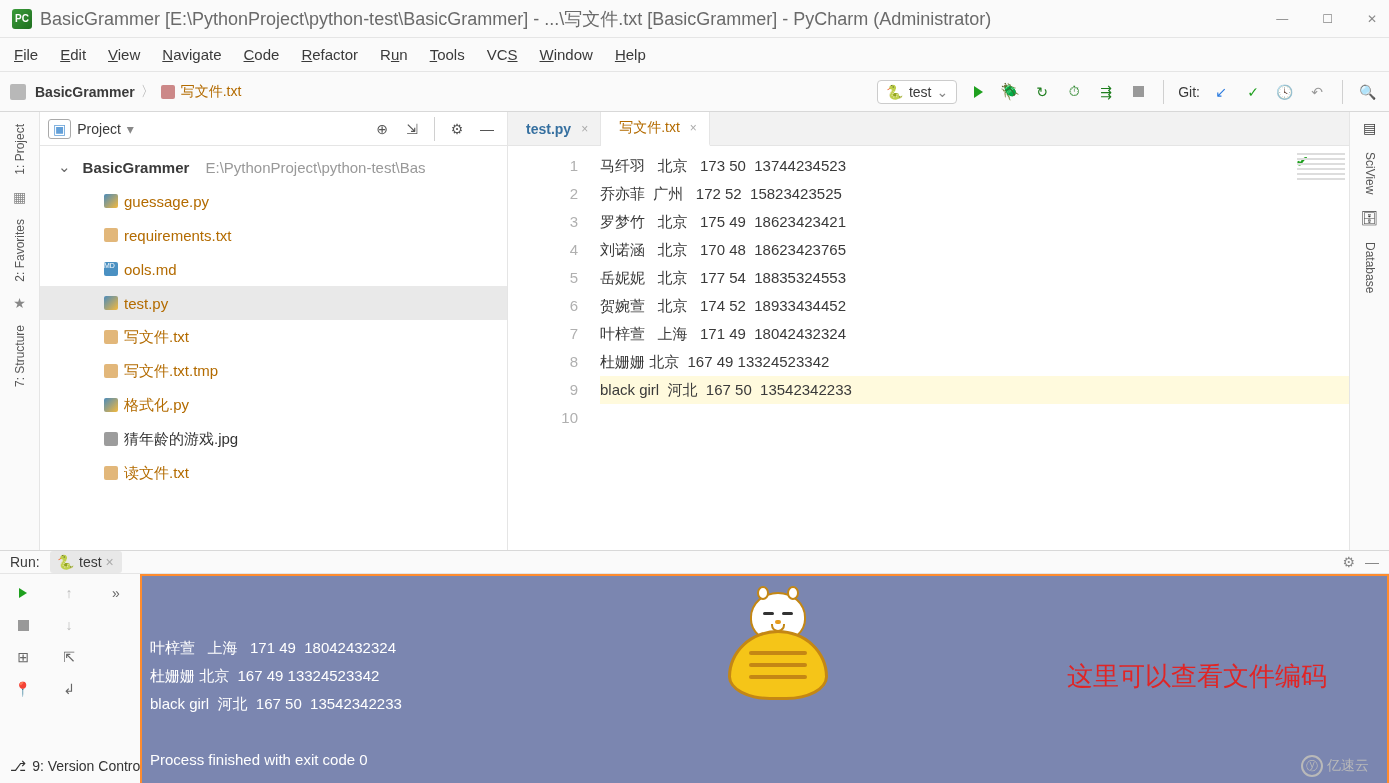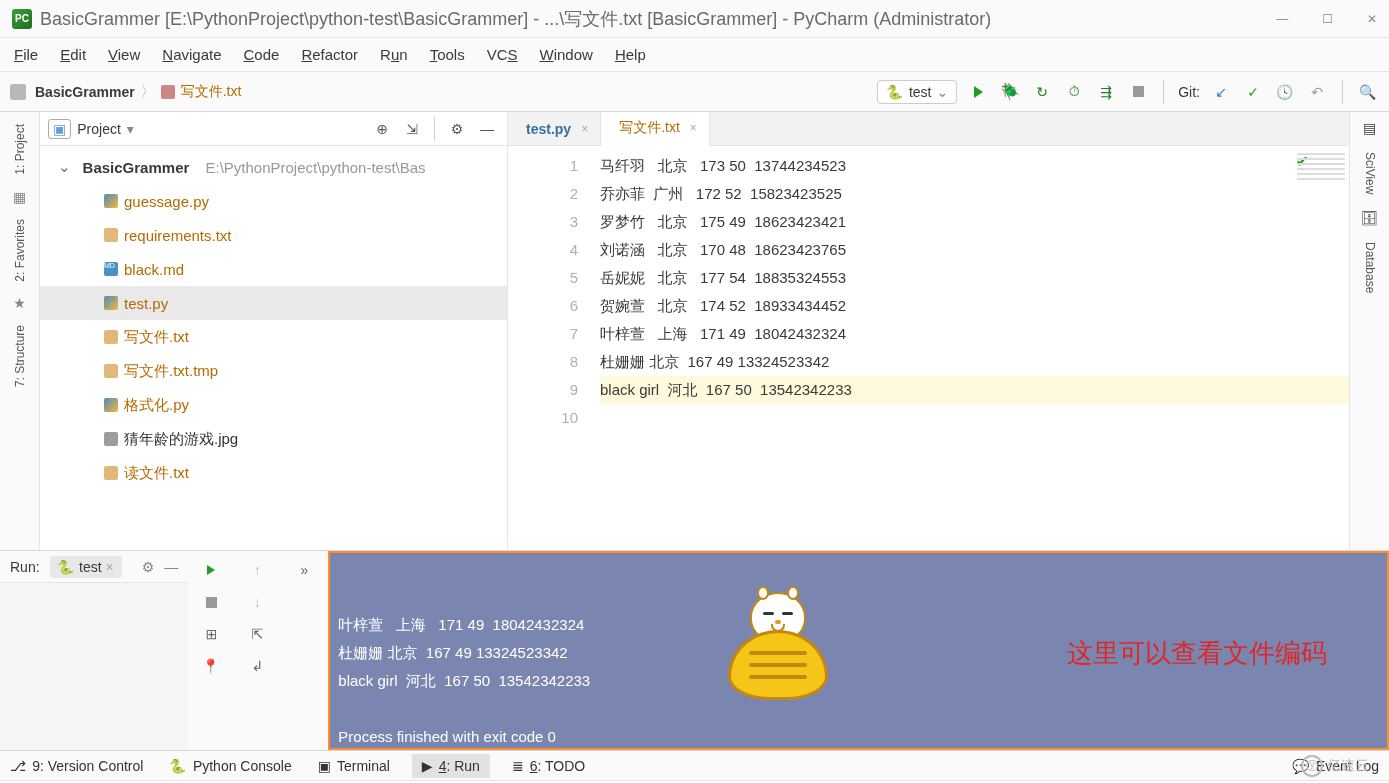--- a/index.html
+++ b/index.html
@@ -48,21 +48,21 @@
 .editor-panel { flex:1; background:#fff; display:flex;flex-direction:column;}
 .editor-tabs { height:34px;display:flex;border-bottom:1px solid #e5e5e5;background:#f2f2f2;}
 .editor-tabs .tab { display:flex;align-items:center;gap:6px;padding:0 12px;border-right:1px solid #e5e5e5;background:#f2f2f2;cursor:pointer;}
 .editor-tabs .tab.active { background:#fff;border-bottom:2px solid #fff;margin-bottom:-1px;}
 .editor-tabs .tab .close-x{color:#aaa;font-size:12px;margin-left:4px;}
 .editor-body { flex:1;display:flex;font-family:"Consolas",monospace;font-size:15px;position:relative;}
 .gutter { width:78px;text-align:right;color:#b0b0b0;padding:6px 8px 0 0;background:#fff;border-right:none;line-height:28px;}
 .code { flex:1;padding:6px 0 0 14px;line-height:28px;white-space:pre;position:relative;}
 .code .hl { background:#fffadd; display:block;}
 .check-ic { position:absolute;top:6px;right:40px;color:#1ea01e;font-size:16px;}
-.run-panel { height: 200px; border-top:1px solid #d8d8d8; display:flex;}
+.run-panel { height: 200px; border-top:1px solid #d8d8d8; display:flex;flex-direction:column;}
 .run-header { height:32px;background:#fafafa;display:flex;align-items:center;padding:0 10px;gap:10px;border-bottom:1px solid #e5e5e5;}
 .run-header .r-label{ font-size:14px;}
 .run-header .r-tab { display:flex;align-items:center;gap:4px;background:#e8e8e8;padding:3px 8px;border-radius:3px;}
 .run-header .spacer{flex:1;}
 .run-body { flex:1;display:flex;}
 .run-sidebar { width:140px;background:#fafafa;display:flex;}
 .rs-col { width:46px;display:flex;flex-direction:column;align-items:center;gap:10px;padding-top:8px;}
 .rs-col .rbtn{width:22px;height:22px;display:flex;align-items:center;justify-content:center;cursor:pointer;color:#666;}
 .tri-green-sm{width:0;height:0;border-left:8px solid #1ea01e;border-top:5px solid transparent;border-bottom:5px solid transparent;}
 .stop-sq{width:11px;height:11px;background:#999;}
@@ -183,21 +183,21 @@
           <div class="row nested">
             <span class="file-ic ic-py"></span>
             <span class="fname">guessage.py</span>
           </div>
           <div class="row nested">
             <span class="file-ic ic-txt"></span>
             <span class="fname">requirements.txt</span>
           </div>
           <div class="row nested">
             <span class="file-ic ic-md">MD</span>
-            <span class="fname">black.md</span>
+            <span class="fname">ools.md</span>
           </div>
           <div class="row nested selected">
             <span class="file-ic ic-py"></span>
             <span class="fname">test.py</span>
           </div>
           <div class="row nested">
             <span class="file-ic ic-txt"></span>
             <span class="fname">写文件.txt</span>
           </div>
           <div class="row nested">

